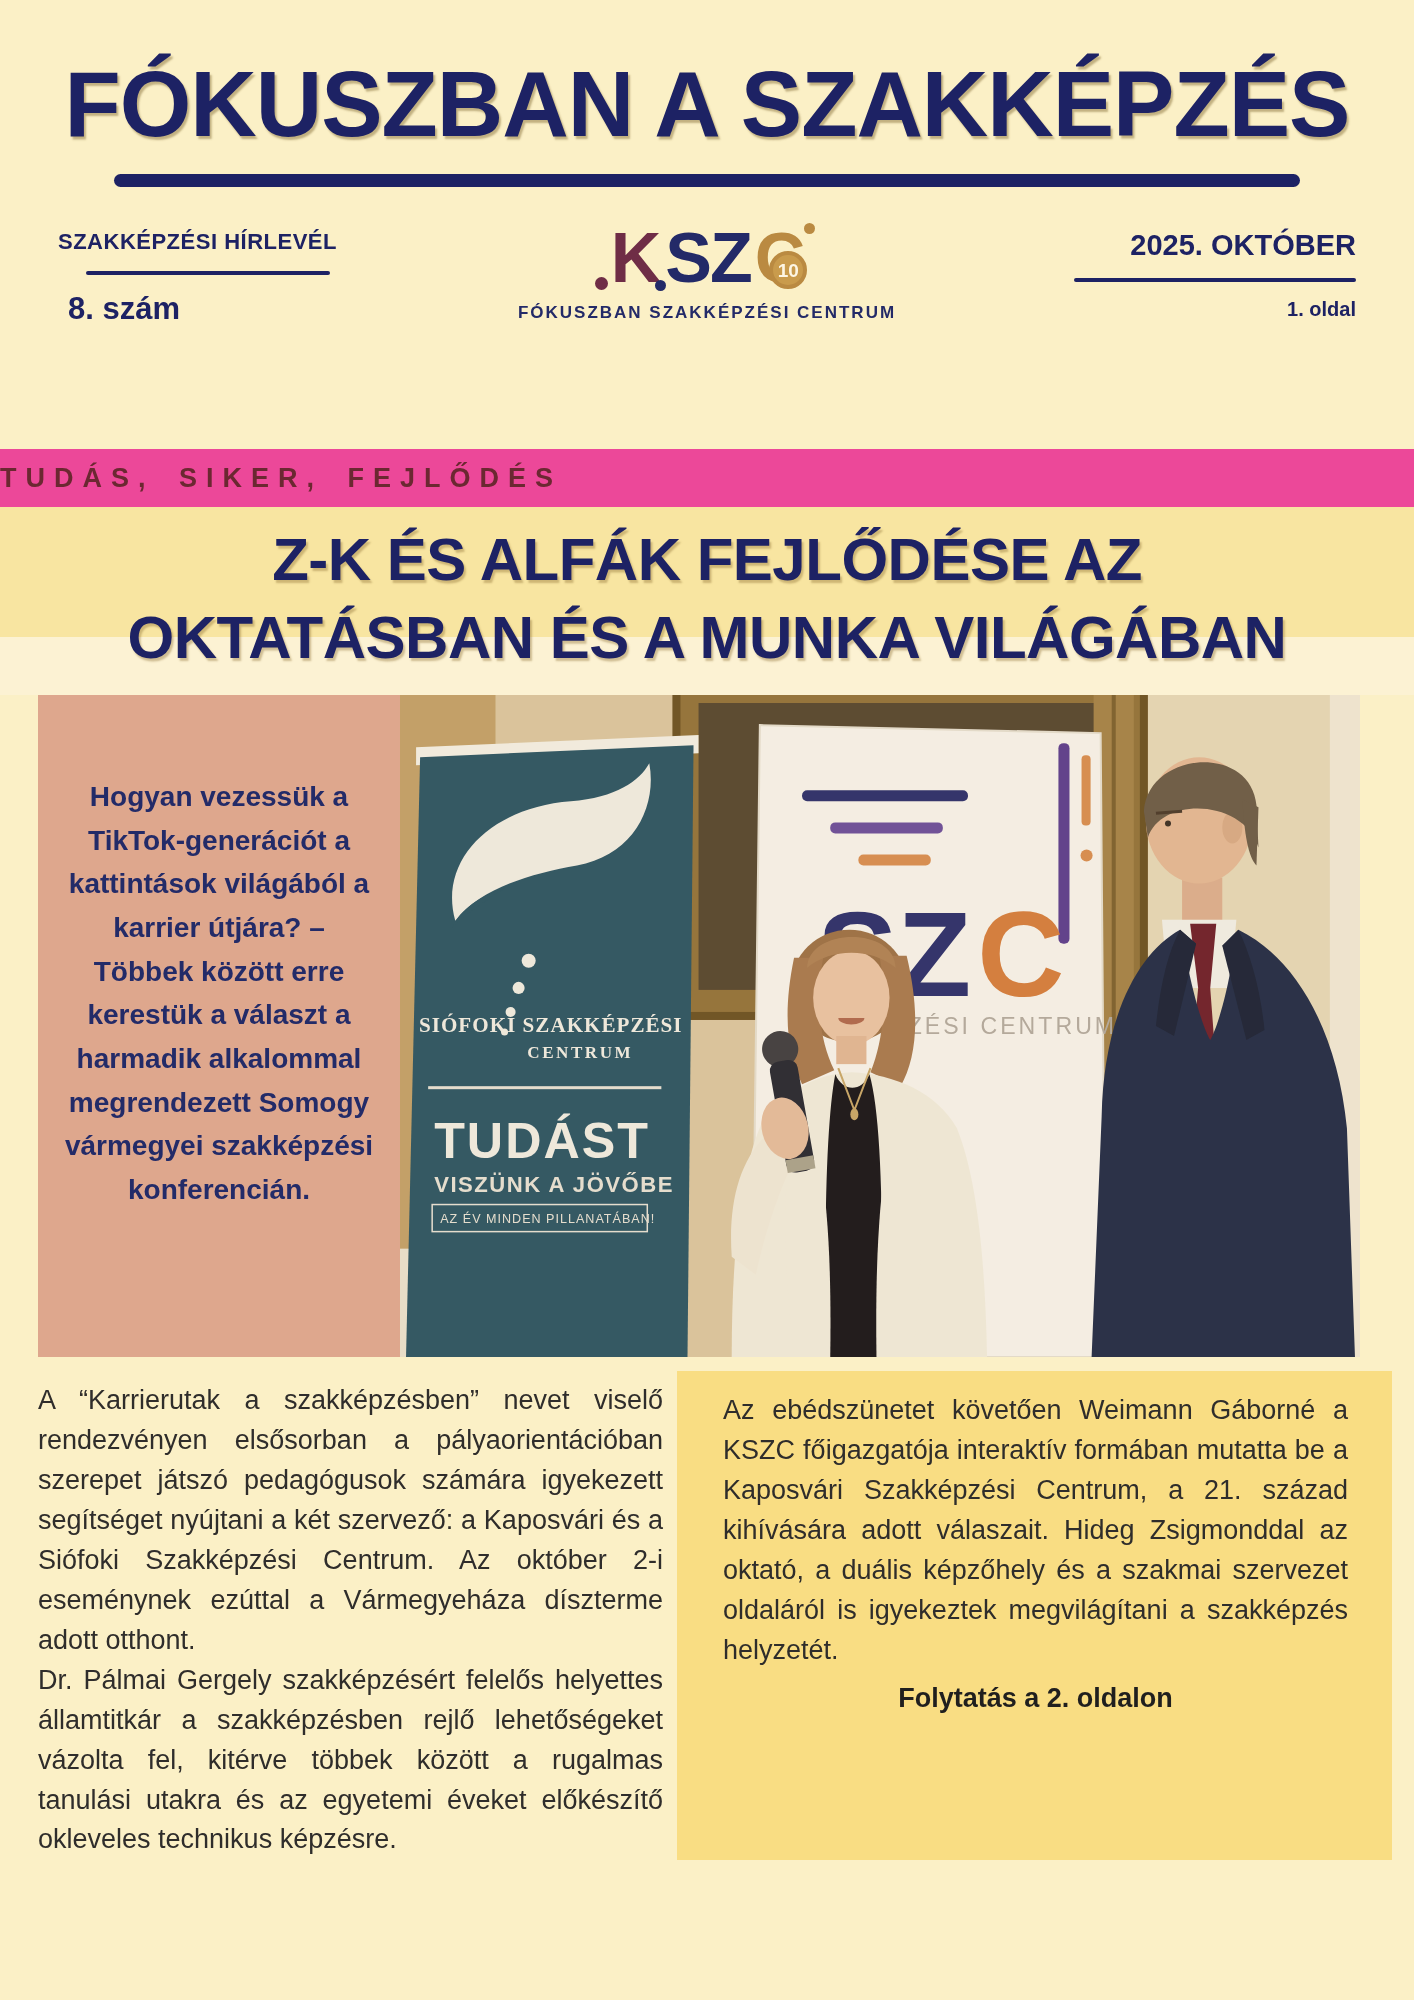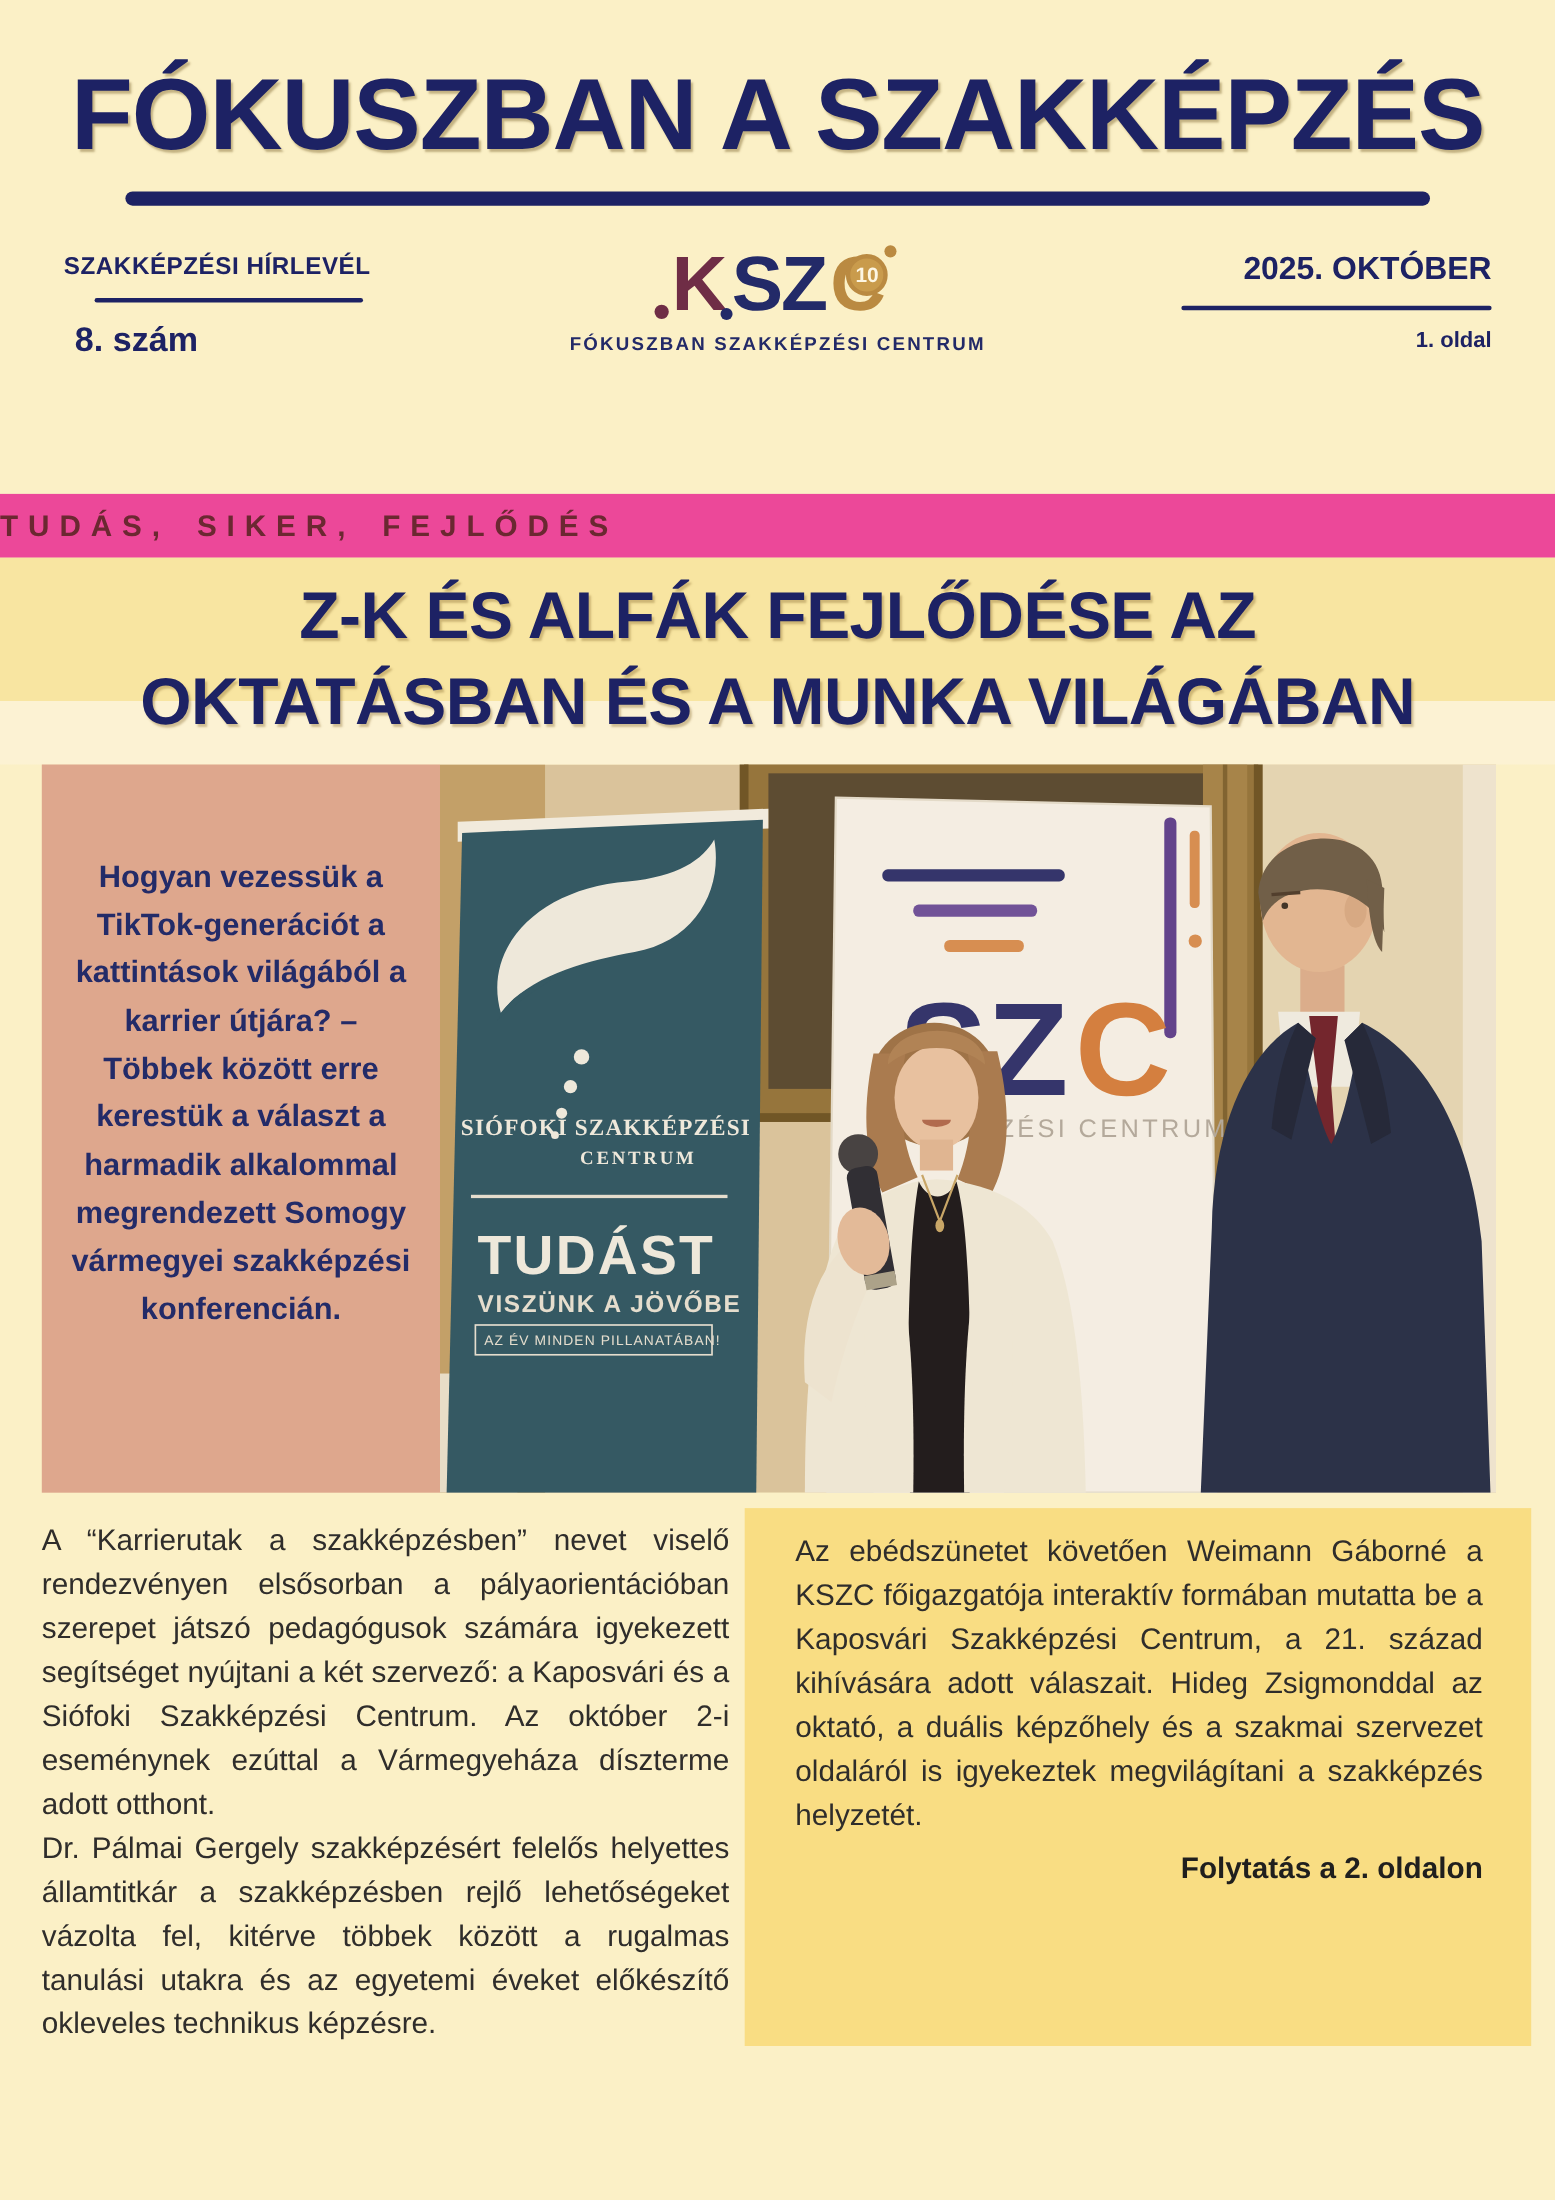--- a/index.html
+++ b/index.html
@@ -32,21 +32,21 @@
   
   .logo{display:flex;flex-direction:column;align-items:center;margin-top:-6px;}
   .logo-letters{position:relative;display:flex;align-items:baseline;font-weight:bold;font-size:70px;line-height:1;letter-spacing:-2px;}
   .lg-k{color:#6F2D46;position:relative;}
   .lg-k .k-dot{position:absolute;left:-16px;bottom:3px;width:13px;height:13px;border-radius:50%;background:#6F2D46;}
   .lg-sz{color:#232A68;position:relative;margin-left:6px;}
   .lg-sz .s-dot{position:absolute;left:-10px;bottom:2px;width:11px;height:11px;border-radius:50%;background:#232A68;}
   .lg-c{color:#BA8A41;position:relative;margin-left:4px;}
   .lg-c .c-dot{position:absolute;right:-12px;top:0;width:11px;height:11px;border-radius:50%;background:#BA8A41;}
   .lg-badge{
-    position:absolute;right:-4px;top:8px;width:38px;height:38px;border-radius:50%;
+    position:absolute;right:-4px;top:28px;width:38px;height:38px;border-radius:50%;
     border:4px solid #BA8A41;background:#C99B4C;color:#FDF6E3;font-size:19px;font-weight:bold;
     display:flex;align-items:center;justify-content:center;letter-spacing:0;
   }
   .logo-caption{margin-top:10px;font-size:17px;font-weight:bold;letter-spacing:2px;color:#232A68;}
   
   .slogan-bar{
     margin-top:48px;height:58px;background:#ec4899;
     display:flex;align-items:center;justify-content:flex-start;
   }
   .slogan-bar span{font-size:27px;font-weight:bold;letter-spacing:9px;word-spacing:8px;color:#6B2831;}
@@ -66,21 +66,21 @@
     font-size:28px;font-weight:bold;line-height:1.56;text-align:center;color:#232B68;
   }
   .photo{flex:1;margin-left:5px;position:relative;}
   .photo svg{display:block;width:100%;height:100%;}
   
   .columns{display:flex;padding:0 22px 0 38px;margin-top:14px;align-items:stretch;}
   .col{font-size:27px;line-height:1.48;color:#2F2D2B;text-align:justify;}
   .col p{margin:0;}
   .col-left{width:625px;margin-right:14px;padding-top:10px;}
   .col-right{flex:1;background:#F9DD83;padding:20px 44px 22px 46px;}
-  .continuation{text-align:right;font-weight:bold;font-size:27px;color:#201F1E;margin-top:8px;}
+  .continuation{text-align:center;font-weight:bold;font-size:27px;color:#201F1E;margin-top:8px;}
 </style>
 </head>
 <body>
 
 <div class="page">
 
   <header>
     <h1 class="nl-title">FÓKUSZBAN A SZAKKÉPZÉS</h1>
     <div class="title-rule"></div>
 

